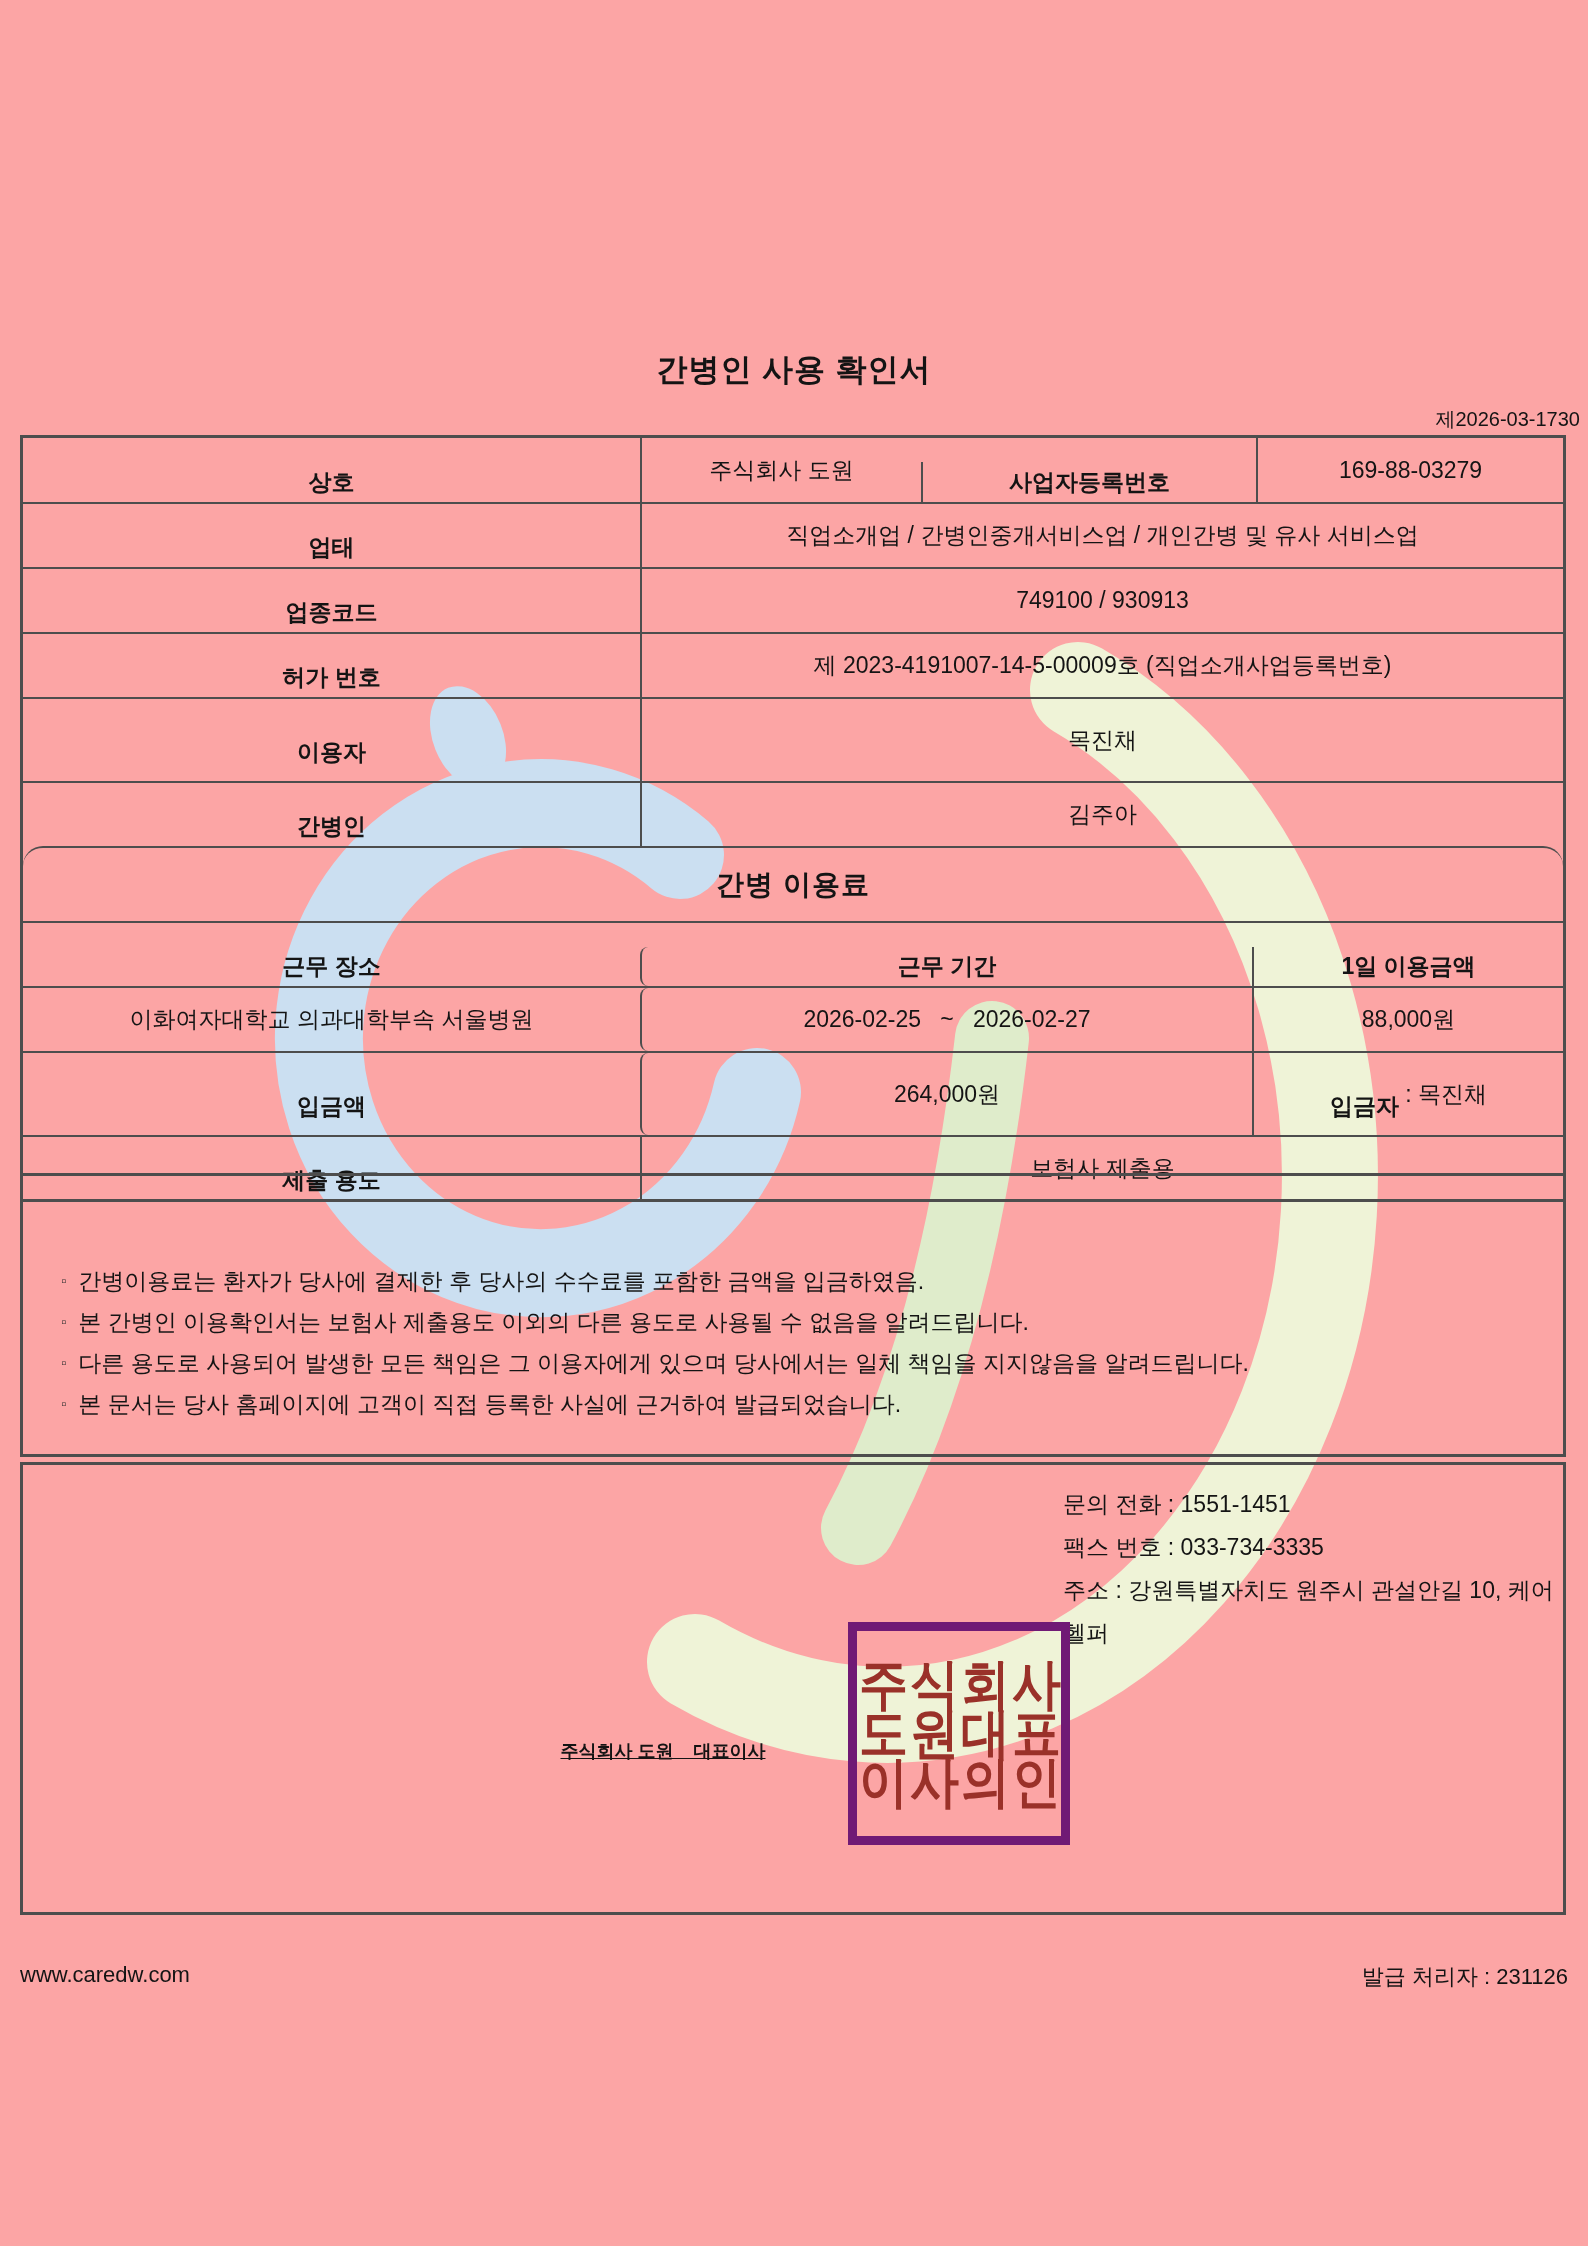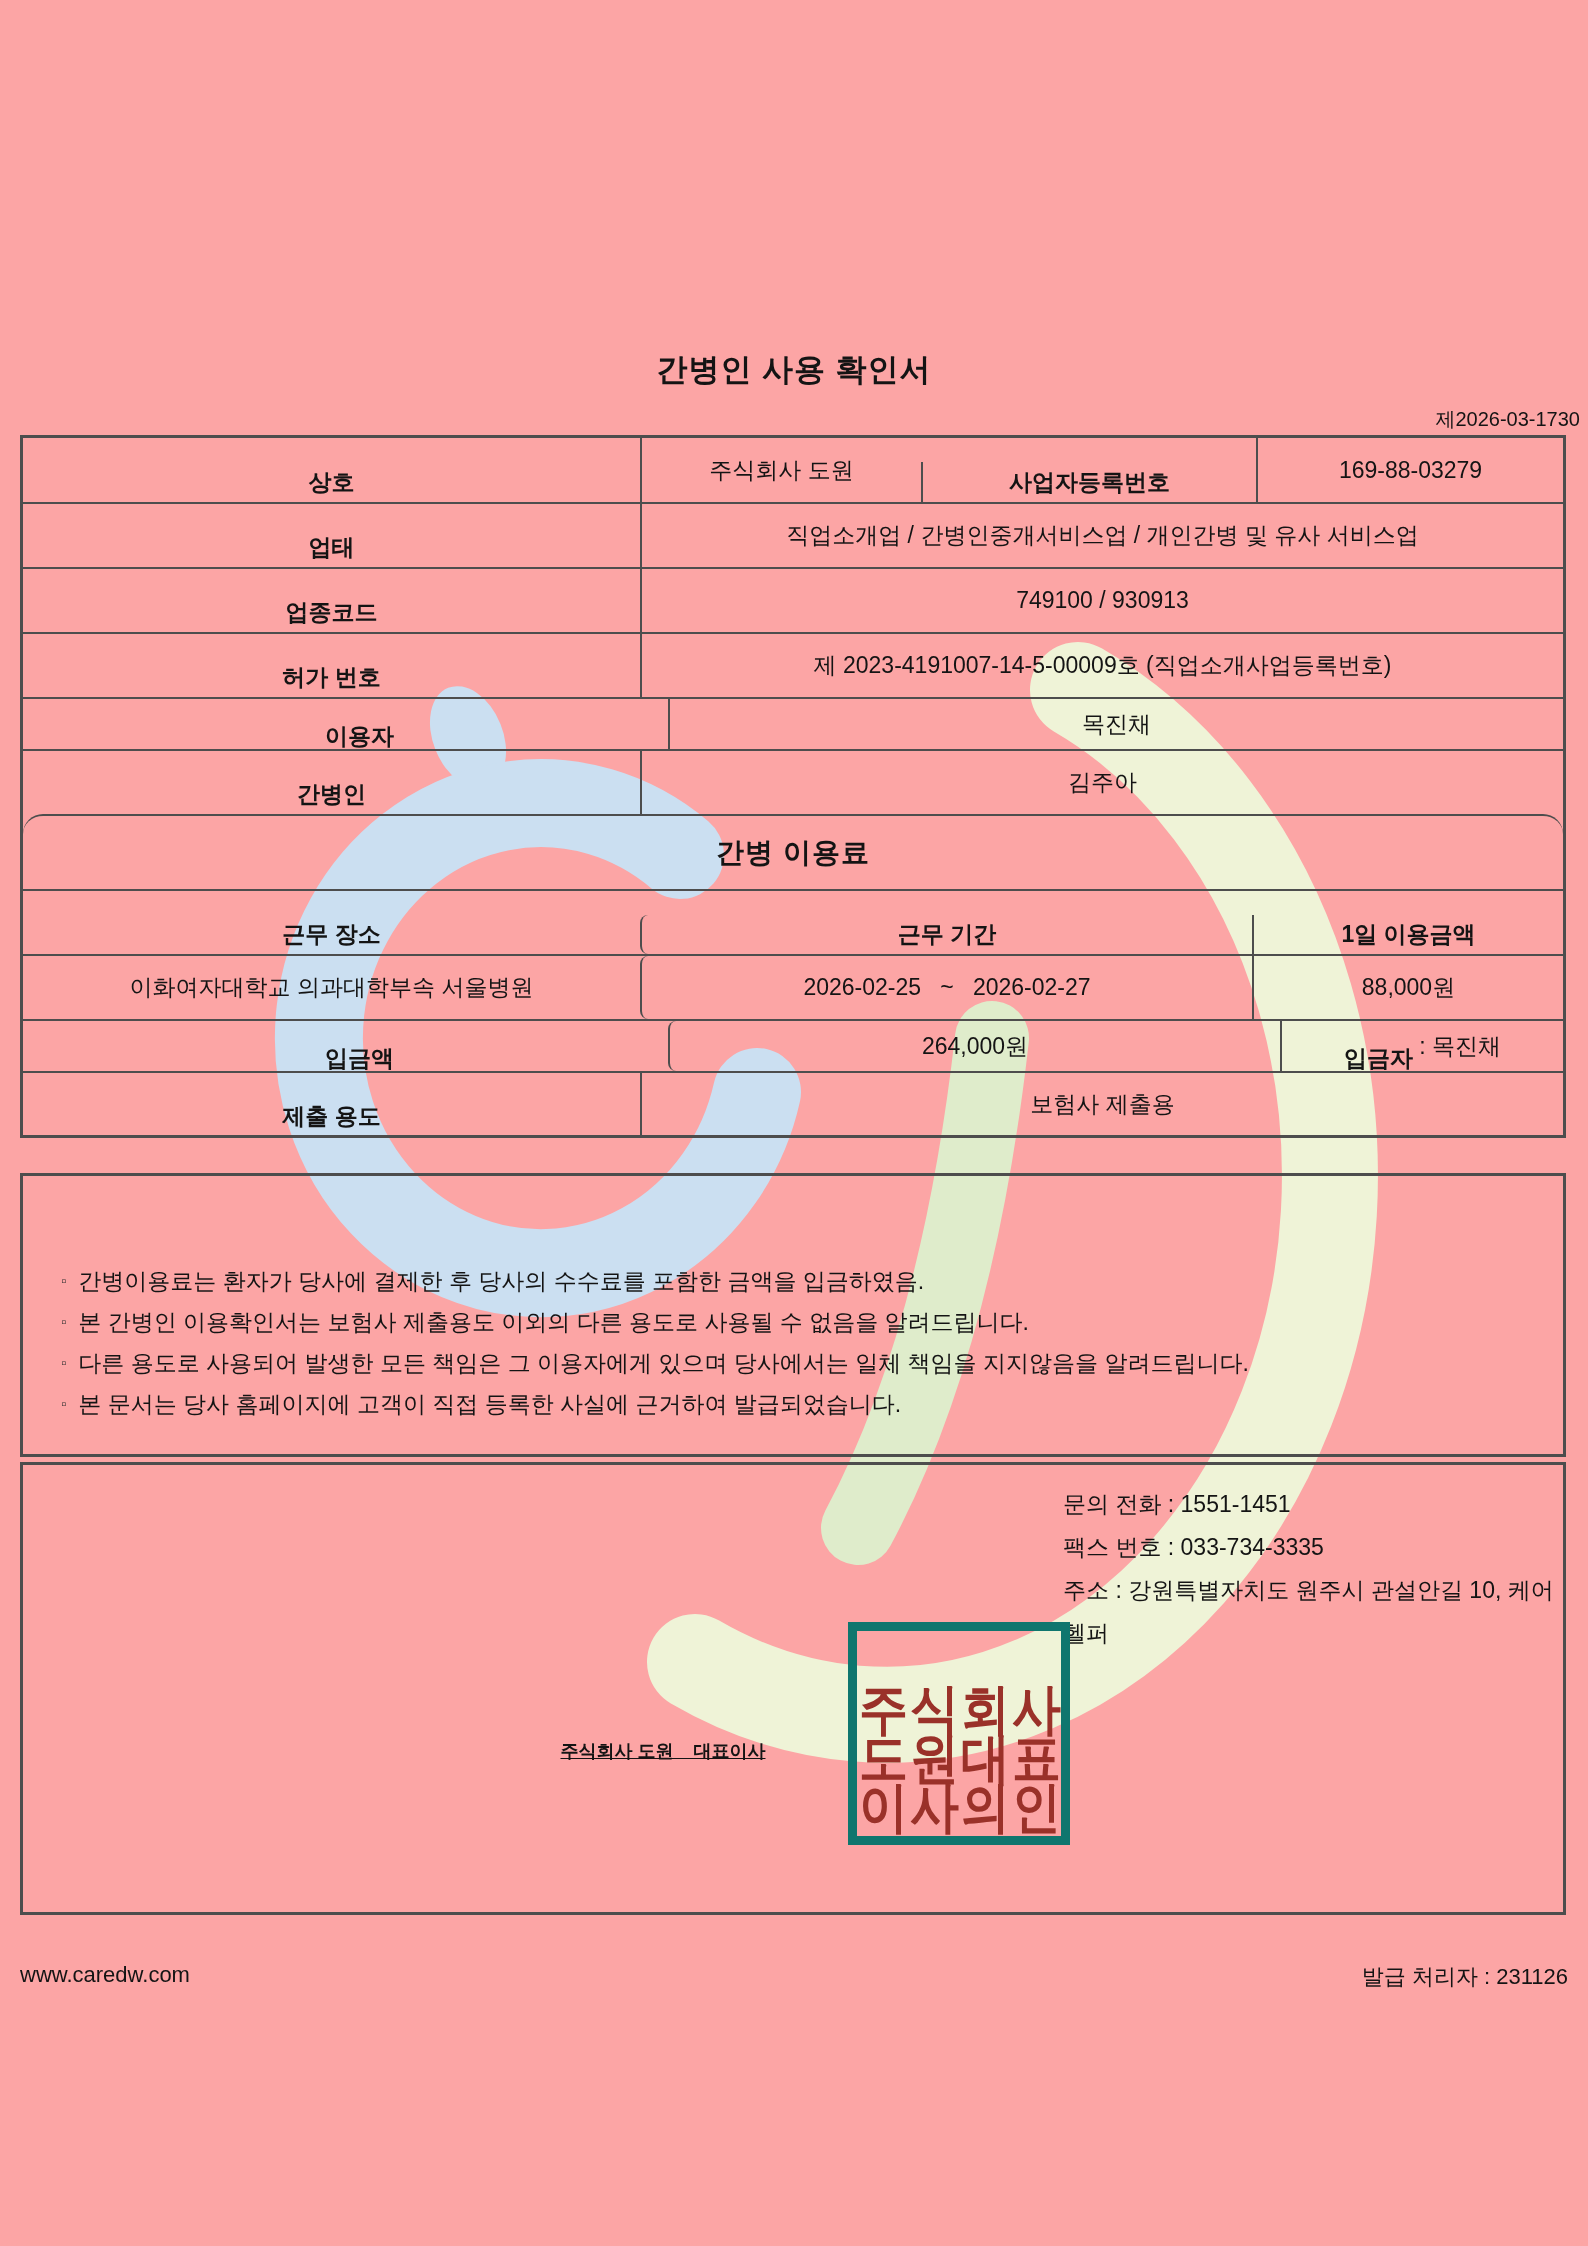--- a/index.html
+++ b/index.html
@@ -16,34 +16,34 @@
 
   .box{position:absolute;left:20px;width:1546px;border:3px solid #4d4d4d;box-sizing:border-box;background:transparent;}
   #main-table{top:435px;}
   .row{display:flex;border-top:2px solid #4d4d4d;box-sizing:border-box;}
   .row:first-child{border-top:none;}
   .cell{border-left:2px solid #4d4d4d;box-sizing:border-box;display:flex;align-items:center;justify-content:center;
         text-align:center;font-size:23px;white-space:pre;}
   .cell:first-child{border-left:none;}
   .lab{font-weight:bold;margin-top:24px;}
   .w1{width:617px;} .w2{width:281px;} .w3{width:335px;} .wm2{width:612px;border-radius:8px;} .wf{flex:1;}
-  .h64{height:64px;} .h65{height:65px;} .h68{height:52px;padding-left:28px;} .h75{height:75px;border-radius:20px;}
+  .h64{height:64px;} .h65{height:65px;} .h68{height:84px;} .h75{height:75px;border-radius:20px;}
   .section-title{font-size:28px;font-weight:bold;letter-spacing:1px;}
 
   #notes-box{top:1173px;height:284px;}
   .notes{padding:86px 36px 0 38px;}
   .note-line{display:flex;align-items:baseline;font-size:23px;line-height:38px;}
   .bullet{font-size:15px;margin-right:12px;color:#333;position:relative;top:-3px;}
 
   #sign-box{top:1462px;height:453px;}
   .contact{position:absolute;left:1040px;top:18px;font-size:23px;line-height:43px;}
   .sig-text{position:absolute;left:455px;top:274px;width:370px;text-align:center;
             font-size:18px;font-weight:bold;white-space:pre;text-decoration:underline;}
   .seal{position:absolute;left:825px;top:157px;width:222px;height:223px;box-sizing:border-box;
-        border:9px solid #0f766e;display:flex;flex-direction:column;justify-content:flex-end;
+        border:9px solid #701a75;display:flex;flex-direction:column;justify-content:center;
         padding:4px 2px;}
   .seal-row{text-align:center;font-size:49px;line-height:1;font-weight:bold;color:#9a3129;
             letter-spacing:2px;transform:scaleY(1.12);white-space:pre;}
 
   .footer{position:absolute;left:20px;right:20px;top:1942px;display:flex;justify-content:space-between;
           font-size:22px;margin-top:20px;}
 </style>
 </head>
 <body>
 

